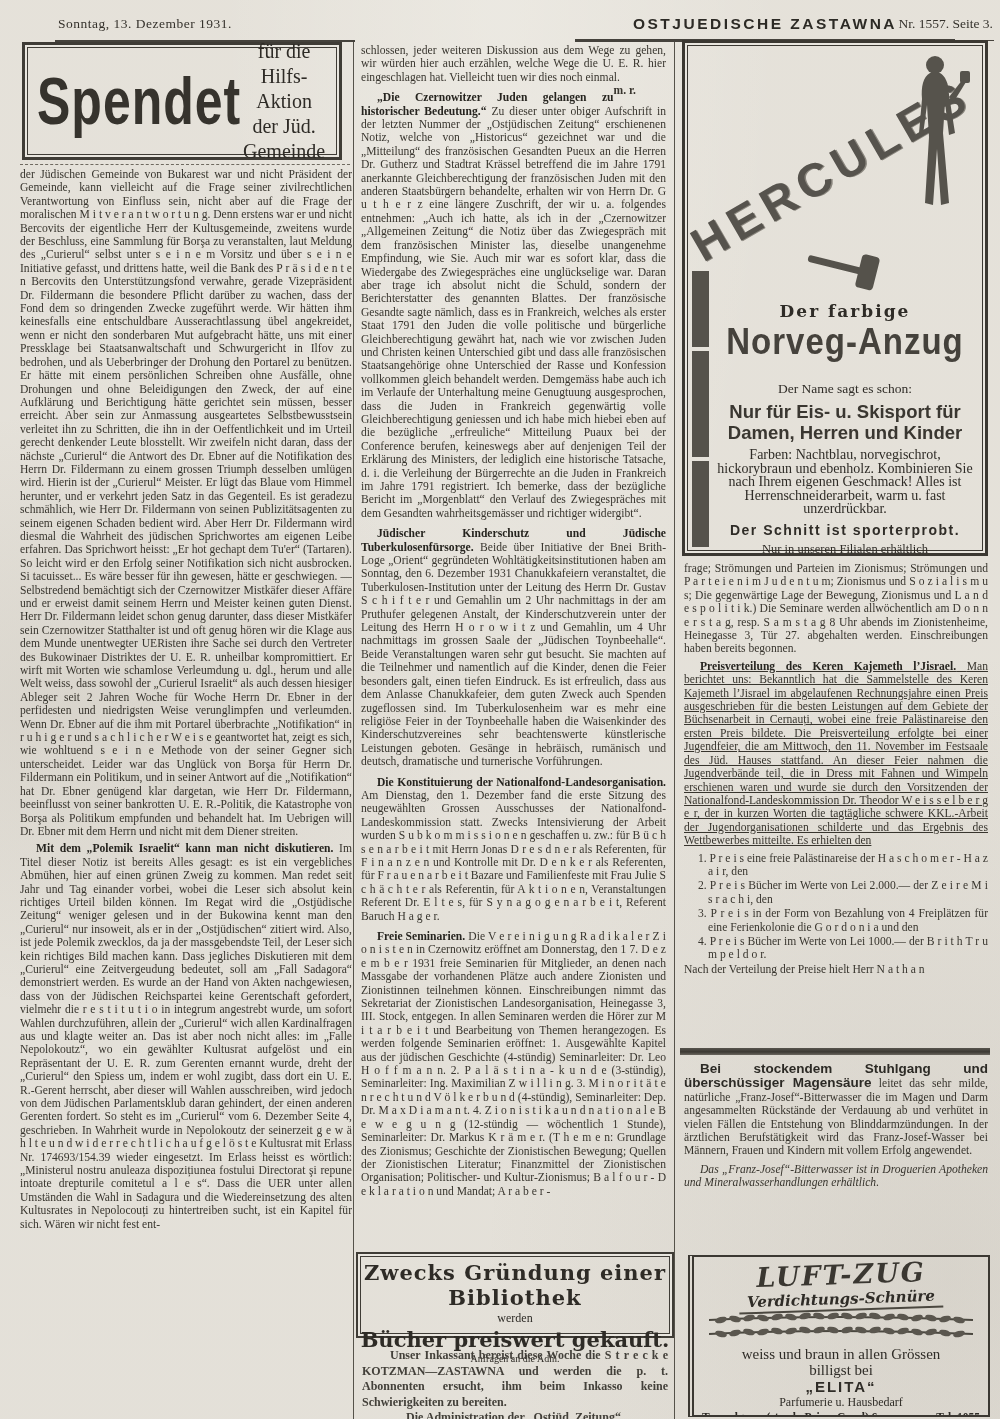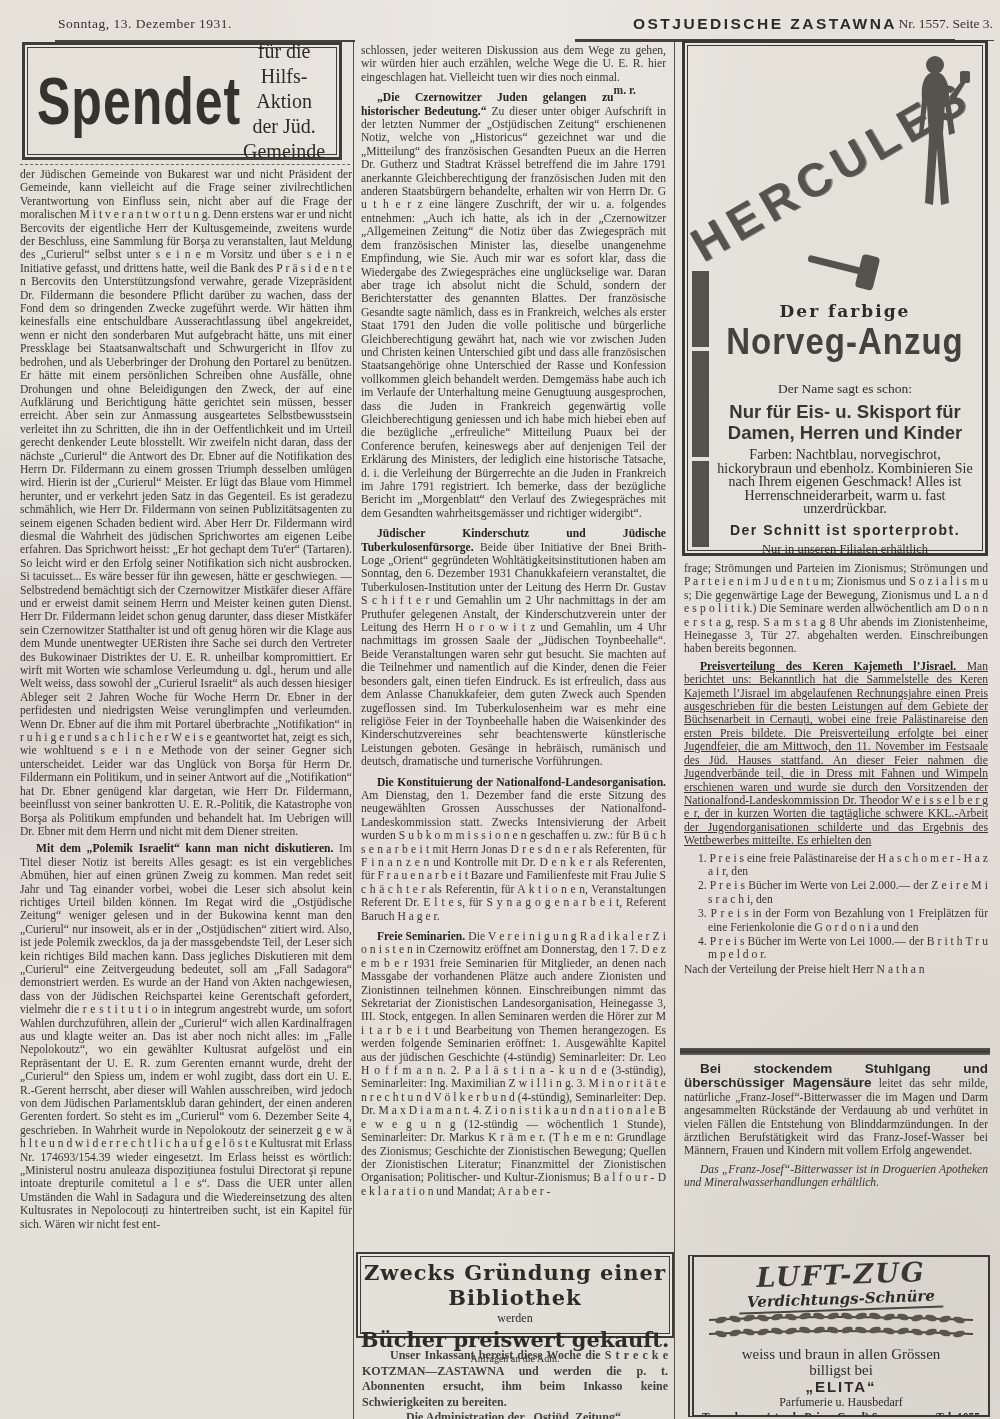--- a/index.html
+++ b/index.html
@@ -188,21 +188,21 @@
 
 <div class="col" style="left:684px;top:562px;width:304px;height:484px;">
   <p class="cont">frage; Strömungen und Parteien im Zionismus; Strömungen und P a r t e i e n i m J u d e n t u m; Zionismus und S o z i a l i s m u s; Die gegenwärtige Lage der Bewegung, Zionismus und L a n d e s p o l i t i k.) Die Seminare werden allwöchentlich am D o n n e r s t a g, resp. S a m s t a g 8 Uhr abends im Zionistenheime, Heinegasse 3, Tür 27. abgehalten werden. Einschreibungen haben bereits begonnen.</p>
   <p class="lead-para" style="margin-top:1px;text-decoration:underline;">
     <span class="lead">Preisverteilung des Keren Kajemeth l’Jisrael.</span>
     <span>Man berichtet uns: Bekanntlich hat die Sammelstelle des Keren Kajemeth l’Jisrael im abgelaufenen Rechnungsjahre einen Preis ausgeschrieben für die besten Leistungen auf dem Gebiete der Büchsenarbeit in Cernauți, wobei eine freie Palästinareise den ersten Preis bildete. Die Preisverteilung erfolgte bei einer Jugendfeier, die am Mittwoch, den 11. November im Festsaale des Jüd. Hauses stattfand. An dieser Feier nahmen die Jugendverbände teil, die in Dress mit Fahnen und Wimpeln erschienen waren und wurde sie durch den Vorsitzenden der Nationalfond-Landeskommission Dr. Theodor W e i s s e l b e r g e r, der in kurzen Worten die tagtägliche schwere KKL.-Arbeit der Jugendorganisationen schilderte und das Ergebnis des Wettbewerbes mitteilte. Es erhielten den</span>
   </p>
   <div class="prizes">
     <div>1. P r e i s eine freie Palästinareise der H a s c h o m e r - H a z a i r, den</div>
     <div>2. P r e i s Bücher im Werte von Lei 2.000.— der Z e i r e M i s r a c h i, den</div>
-    <div>3. P r e i s in der Form von Bezahlung von 1 Freiplätzen für eine Ferienkolonie die G o r d o n i a und den</div>
+    <div>3. P r e i s in der Form von Bezahlung von 4 Freiplätzen für eine Ferienkolonie die G o r d o n i a und den</div>
     <div>4. P r e i s Bücher im Werte von Lei 1000.— der B r i t h T r u m p e l d o r.</div>
   </div>
   <p class="cont">Nach der Verteilung der Preise hielt Herr N a t h a n</p>
 </div>
 
 <div class="divider"></div>
 
 <div class="col franz" style="left:684px;top:1062px;width:304px;height:188px;">
   <p class="lead-para">
     <span class="fz-lead">Bei stockendem Stuhlgang und überschüssiger Magensäure</span>

